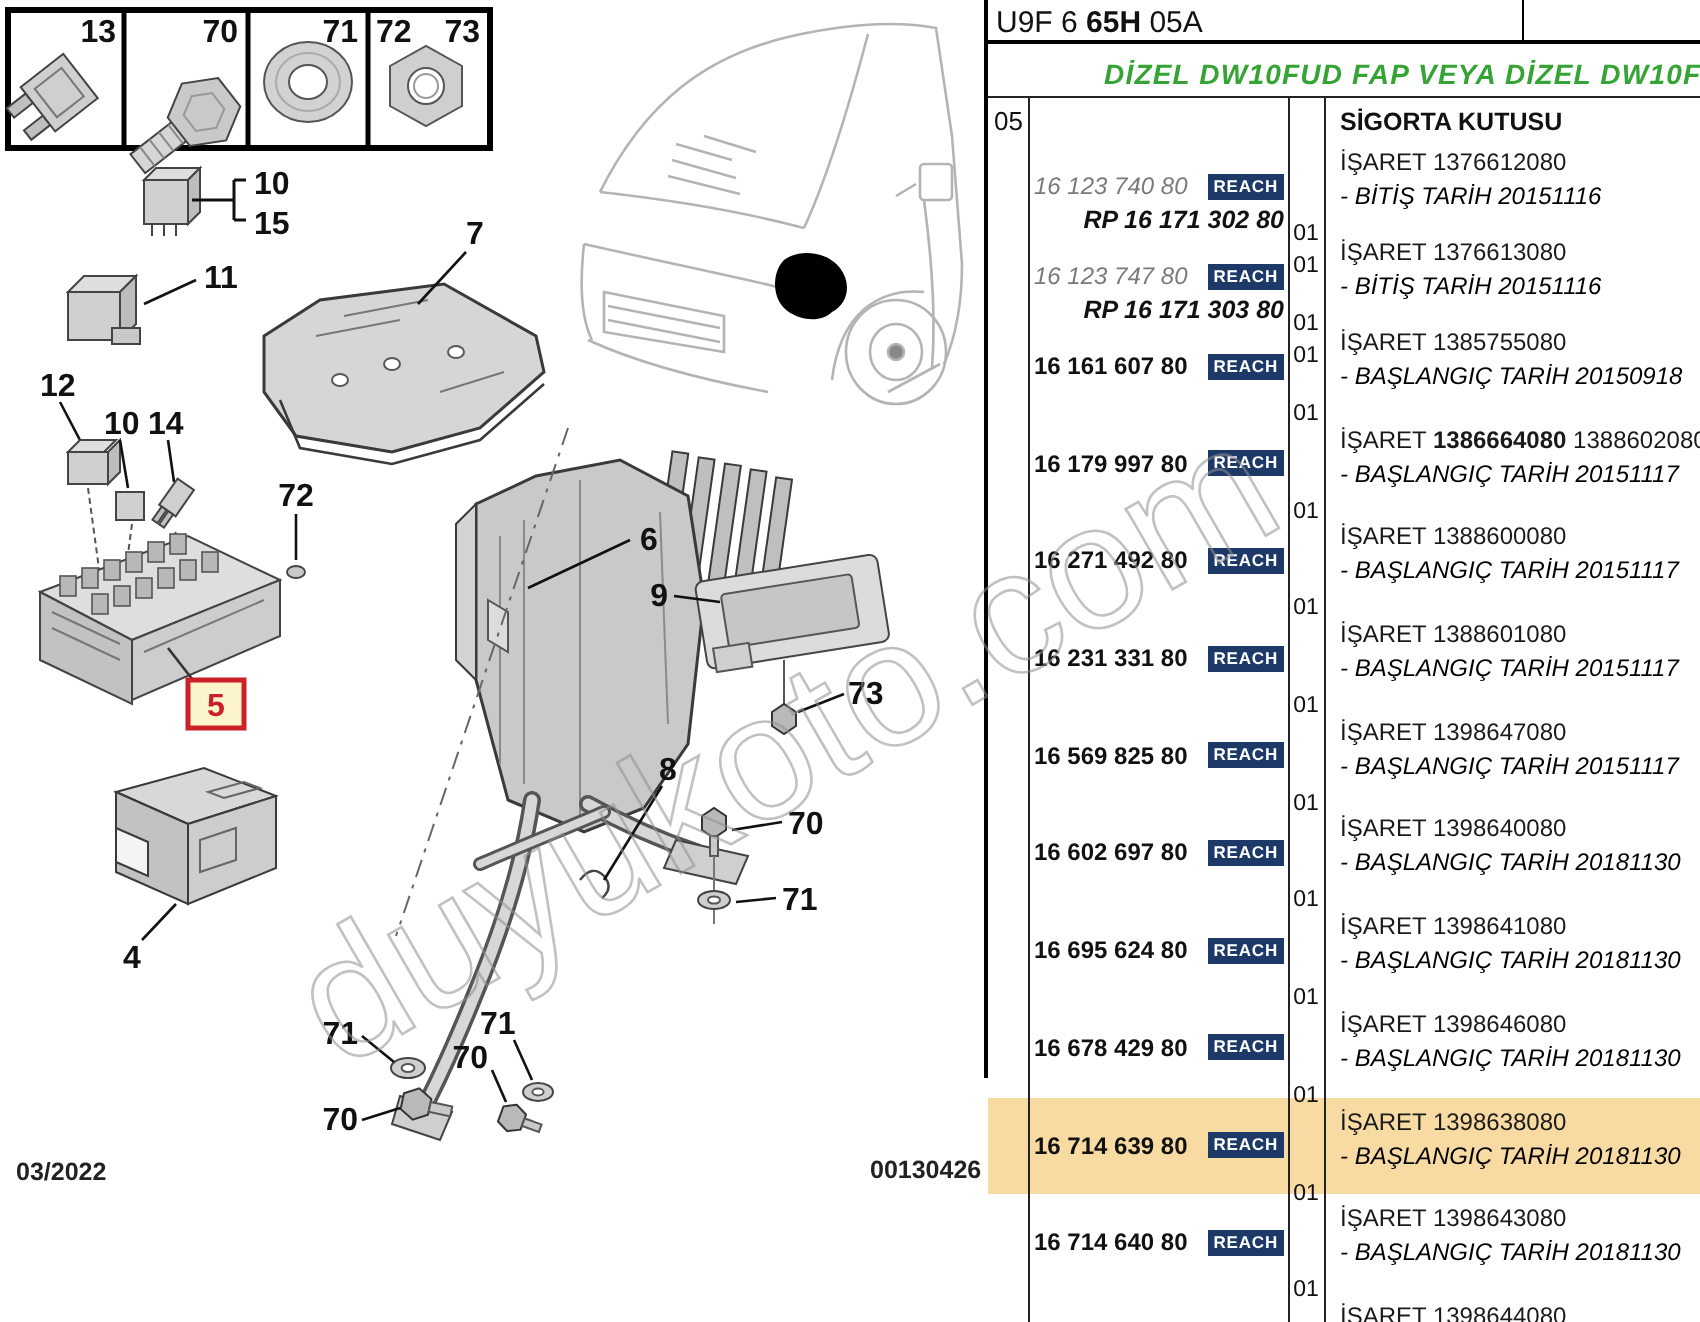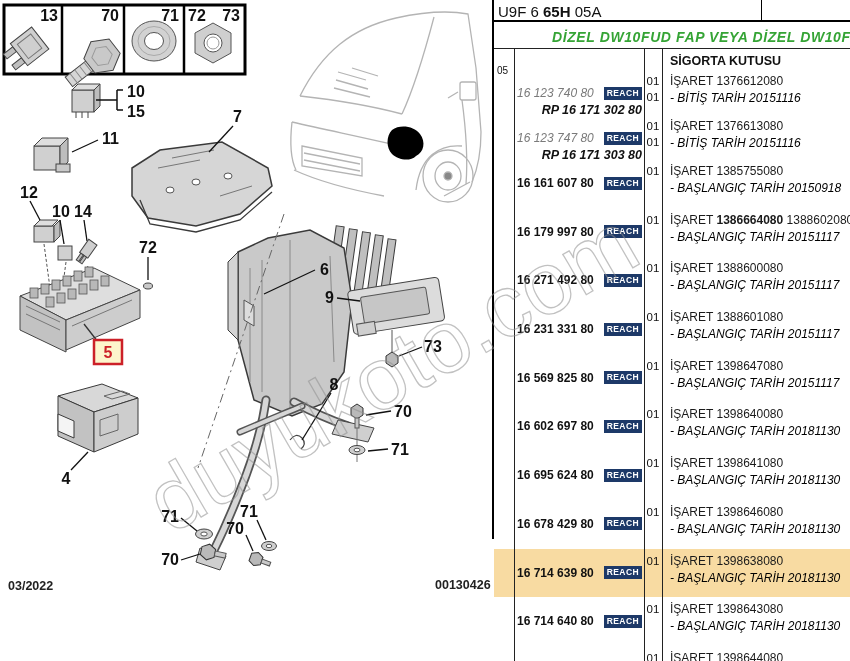--- a/index.html
+++ b/index.html
@@ -15,35 +15,35 @@
   .hdr-row{height:22px;display:flex;border-bottom:2px solid #000;box-sizing:border-box;}
   .hdr-cell{width:268px;border-right:1.5px solid #000;font-size:15px;padding:3px 0 0 4px;box-sizing:border-box;white-space:nowrap;}
   .hdr-cell b{font-weight:bold;}
   .hdr-empty{flex:1;}
   .sub-row{height:27px;border-bottom:1.5px solid #222;box-sizing:border-box;
            color:#35a435;font-style:italic;font-weight:bold;font-size:14px;letter-spacing:.6px;
            padding:7px 0 0 58px;white-space:nowrap;overflow:hidden;}
   .tbody{position:relative;height:612px;overflow:hidden;}
   .vl{position:absolute;top:0;bottom:0;width:1px;background:#222;z-index:3;}
   .vl1{left:20px;} .vl2{left:150px;} .vl3{left:168px;}
-  .refno{position:absolute;top:16px;left:3px;font-size:10px;z-index:4;}
+  .refno{position:absolute;top:4px;left:3px;font-size:13px;z-index:4;}
   .rows{position:absolute;left:0;top:0;right:0;}
   .grow{height:20px;padding:5px 0 0 176px;font-weight:bold;font-size:12.5px;box-sizing:border-box;white-space:nowrap;}
   .row{display:flex;box-sizing:border-box;padding:4px 0 0 20px;line-height:16px;}
   .hA{height:45px;} .hN{height:48.7px;}
   .hl{background:#f8dba2;}
   .c-part{width:130px;box-sizing:border-box;padding:0 2px 0 3px;}
   .pl1{display:flex;align-items:center;margin-top:12px;}
   .pnum{font-size:12px;white-space:nowrap;}
   .p-new{font-weight:bold;color:#111;}
   .p-old{font-style:italic;color:#7a7a7a;}
   .badge{margin-left:auto;background:#1d3968;color:#fff;font-size:8.5px;font-weight:bold;
          padding:1px 3px;letter-spacing:.4px;line-height:11px;}
   .rp{text-align:right;font-weight:bold;font-style:italic;font-size:12.5px;margin-top:1px;white-space:nowrap;}
-  .c-qty{width:18px;text-align:center;font-size:11.5px;box-sizing:border-box;}
+  .c-qty{width:18px;text-align:center;font-size:11.5px;box-sizing:border-box;margin-top:36px;}
   .c-desc{flex:1;box-sizing:border-box;padding-left:8px;overflow:hidden;}
   .isaret{font-size:12px;color:#1a1a1a;white-space:nowrap;}
   .isaret b{font-weight:bold;}
   .note{font-size:12px;font-style:italic;color:#000000;margin-top:1px;white-space:nowrap;}
   svg text.co{font-weight:bold;font-size:16px;fill:#111;font-family:"Liberation Sans",sans-serif;}
   svg text.co5{font-weight:bold;font-size:16px;fill:#cc2028;font-family:"Liberation Sans",sans-serif;}
   svg text.meta{font-weight:bold;font-size:12.5px;fill:#222;font-family:"Liberation Sans",sans-serif;}
 </style>
 </head>
 <body>

